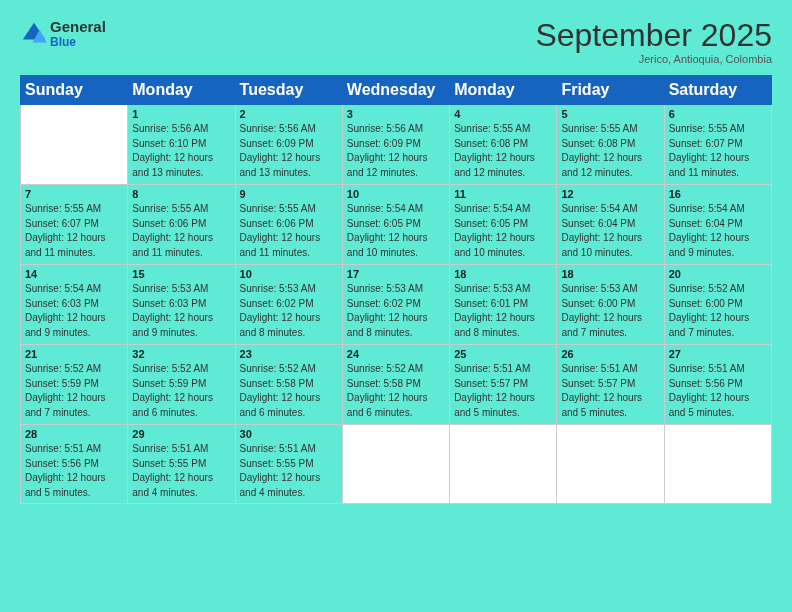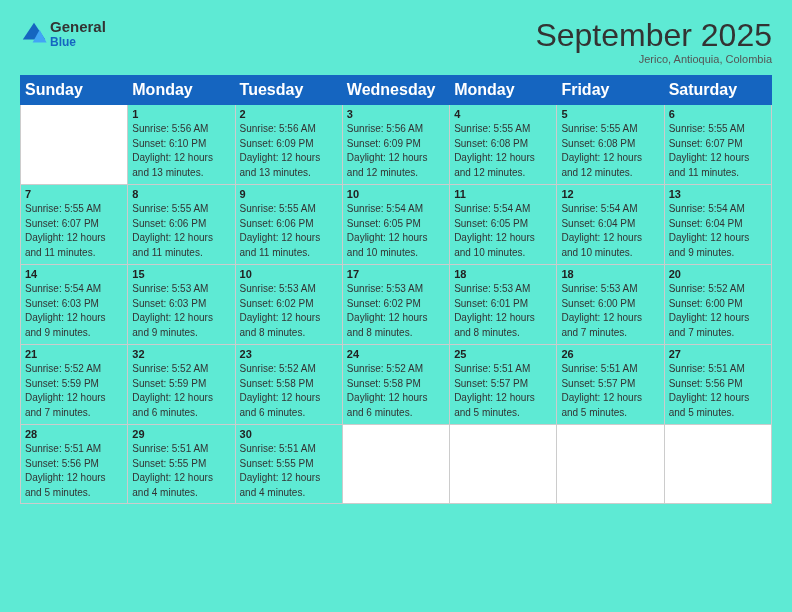--- a/index.html
+++ b/index.html
@@ -200,21 +200,21 @@
 and 10 minutes.</div>
           </td>
           <td>
             <span class="day-num">12</span>
             <div class="day-info" style="white-space: pre-line;">Sunrise: 5:54 AM
 Sunset: 6:04 PM
 Daylight: 12 hours
 and 10 minutes.</div>
           </td>
           <td>
-            <span class="day-num">13</span>
+            <span class="day-num">16</span>
             <div class="day-info" style="white-space: pre-line;">Sunrise: 5:54 AM
 Sunset: 6:04 PM
 Daylight: 12 hours
 and 9 minutes.</div>
           </td>
         </tr>
         <tr>
           <td>
             <span class="day-num">14</span>
             <div class="day-info" style="white-space: pre-line;">Sunrise: 5:54 AM

